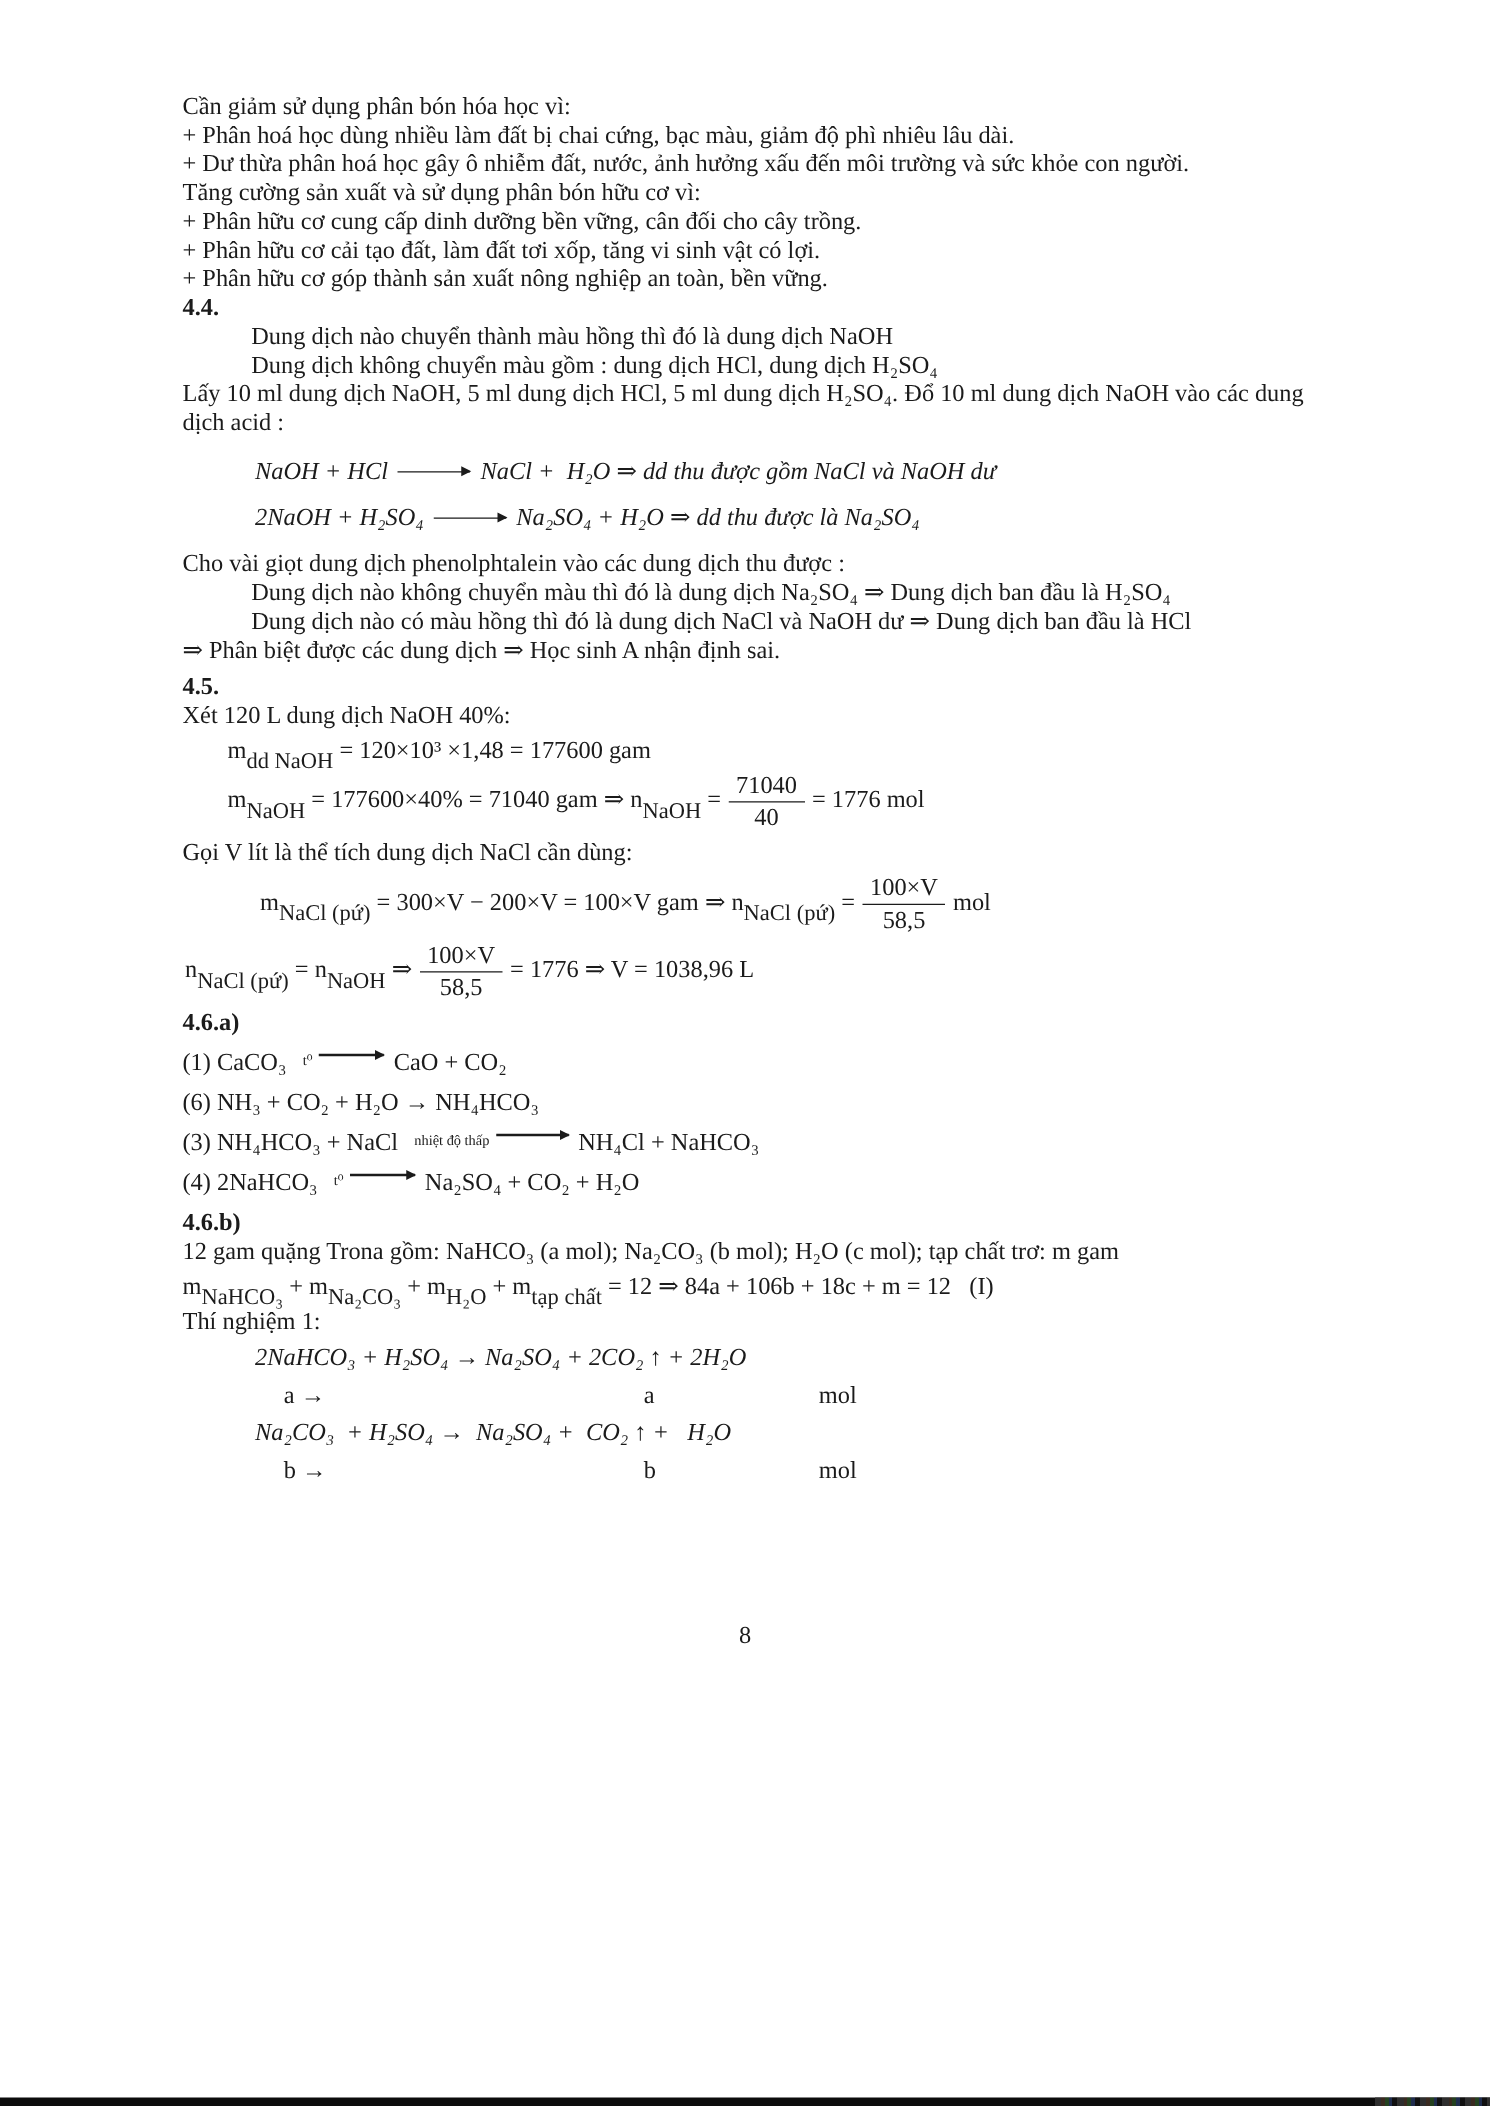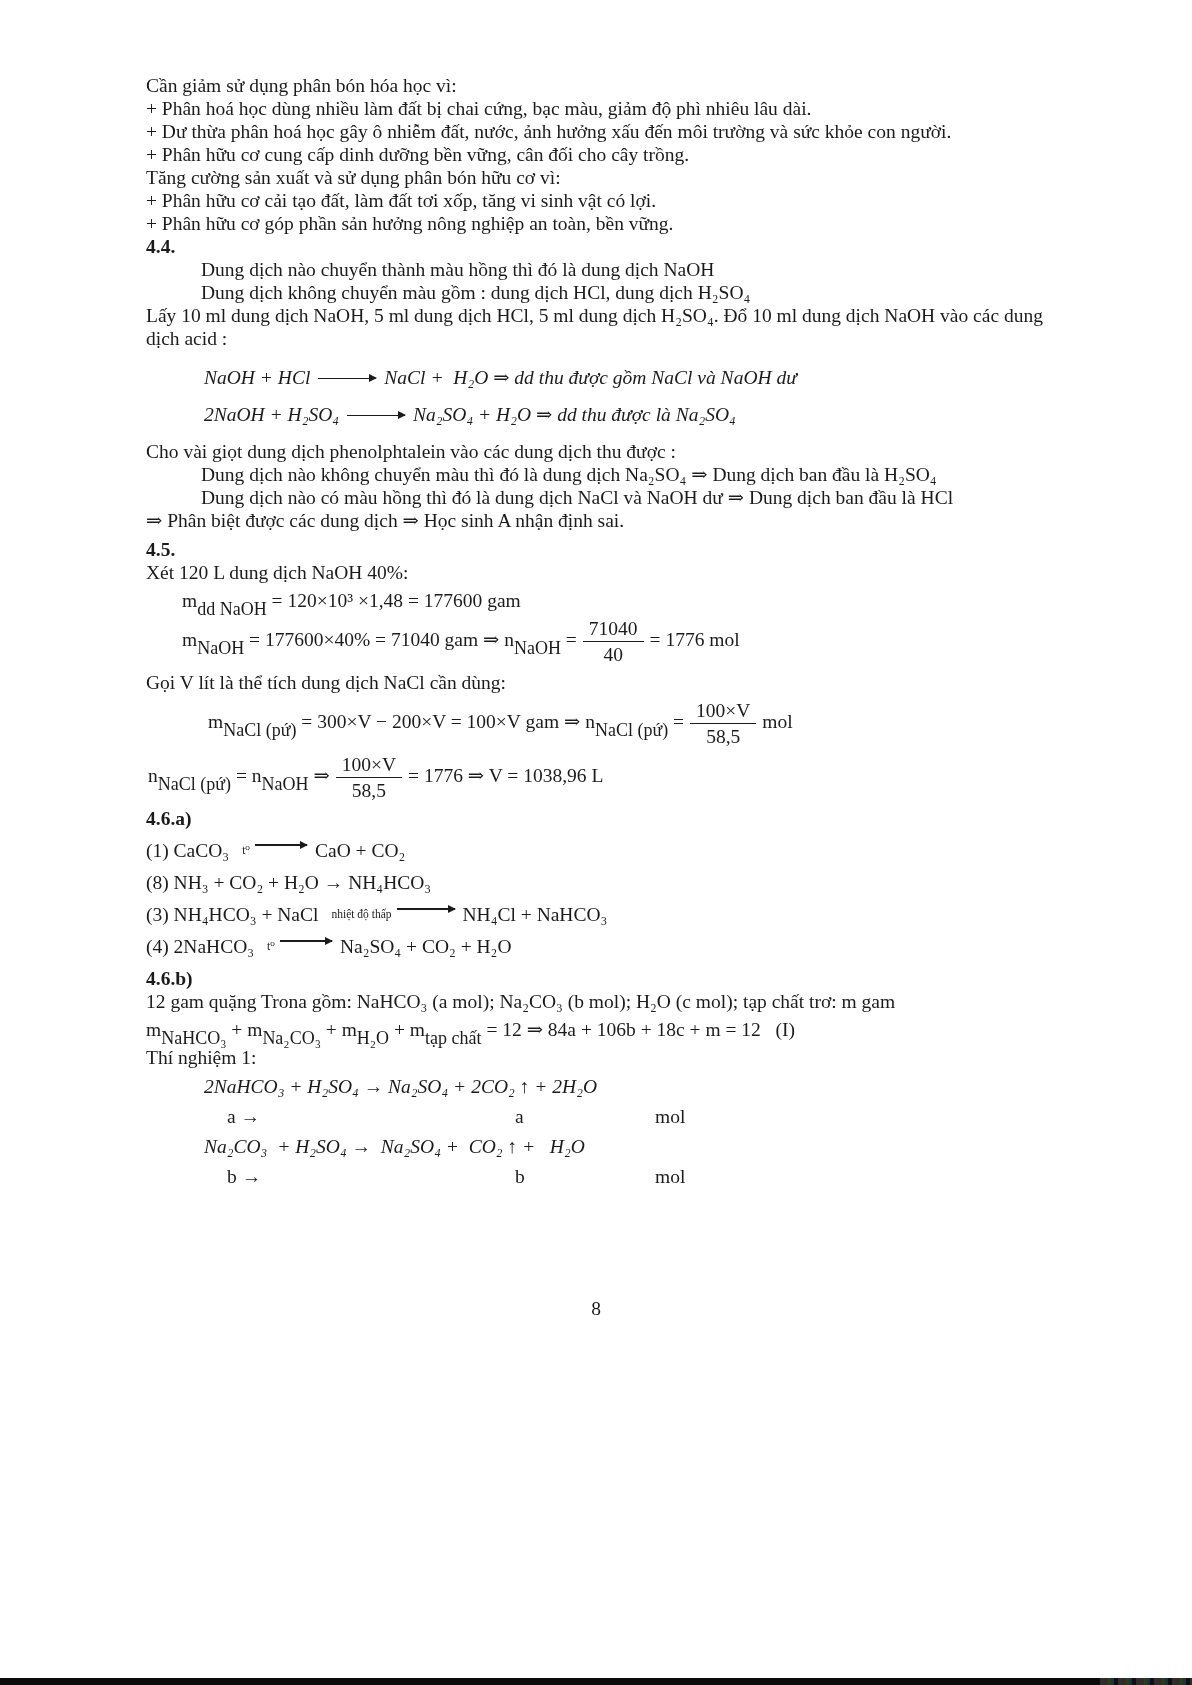--- a/index.html
+++ b/index.html
@@ -55,24 +55,24 @@
 </head>
 <body>
 
 <div class="page">
   <div class="content">
 
 
     <p>Cần giảm sử dụng phân bón hóa học vì:</p>
     <p>+ Phân hoá học dùng nhiều làm đất bị chai cứng, bạc màu, giảm độ phì nhiêu lâu dài.</p>
     <p>+ Dư thừa phân hoá học gây ô nhiễm đất, nước, ảnh hưởng xấu đến môi trường và sức khỏe con người.</p>
+    <p>Tăng cường sản xuất và sử dụng phân bón hữu cơ vì:</p>
     <p>+ Phân hữu cơ cung cấp dinh dưỡng bền vững, cân đối cho cây trồng.</p>
-    <p>Tăng cường sản xuất và sử dụng phân bón hữu cơ vì:</p>
     <p>+ Phân hữu cơ cải tạo đất, làm đất tơi xốp, tăng vi sinh vật có lợi.</p>
-    <p>+ Phân hữu cơ góp phần sản hưởng nông nghiệp an toàn, bền vững.</p>
+    <p>+ Phân hữu cơ góp thành sản xuất nông nghiệp an toàn, bền vững.</p>
 
     <p class="bold">4.4.</p>
     <p class="ind">Dung dịch nào chuyển thành màu hồng thì đó là dung dịch NaOH</p>
     <p class="ind">Dung dịch không chuyển màu gồm : dung dịch HCl, dung dịch H₂SO₄</p>
     <p>Lấy 10 ml dung dịch NaOH, 5 ml dung dịch HCl, 5 ml dung dịch H₂SO₄. Đổ 10 ml dung dịch NaOH vào các dung dịch acid :</p>
 
     <p class="eqline mt16 mb14"><span>NaOH + HCl</span><span class="rxarrow"><span class="shaft"></span></span><span>NaCl +  H₂O ⇒ dd thu được gồm NaCl và NaOH dư</span></p>
 
     <p class="eqline mb14"><span>2NaOH + H₂SO₄</span><span class="rxarrow"><span class="shaft"></span></span><span>Na₂SO₄ + H₂O ⇒ dd thu được là Na₂SO₄</span></p>
 
@@ -91,21 +91,21 @@
     <p>Gọi V lít là thể tích dung dịch NaCl cần dùng:</p>
 
     <p class="fline pl62"><span>m</span><sub>NaCl (pứ)</sub><span> = 300×V − 200×V = 100×V gam ⇒ n</span><sub>NaCl (pứ)</sub><span> =</span><span class="frac"><span class="num">100×V</span><span class="den">58,5</span></span><span>mol</span></p>
 
     <p class="fline pl2"><span>n</span><sub>NaCl (pứ)</sub><span> = n</span><sub>NaOH</sub><span> ⇒</span><span class="frac"><span class="num">100×V</span><span class="den">58,5</span></span><span>= 1776 ⇒ V = 1038,96 L</span></p>
 
     <p class="bold">4.6.a)</p>
 
     <p class="rxnline"><span>(1) CaCO₃</span><span class="rxarrow w52"><span class="albl">t⁰</span><span class="shaft"></span></span><span>CaO + CO₂</span></p>
 
-    <p class="rxnline">(8) NH₃ + CO₂ + H₂O → NH₄HCO₃</p>
+    <p class="rxnline">(6) NH₃ + CO₂ + H₂O → NH₄HCO₃</p>
 
     <p class="rxnline"><span>(3) NH₄HCO₃ + NaCl</span><span class="rxarrow"><span class="albl">nhiệt độ thấp</span><span class="shaft"></span></span><span>NH₄Cl + NaHCO₃</span></p>
 
     <p class="rxnline"><span>(4) 2NaHCO₃</span><span class="rxarrow w52"><span class="albl">t⁰</span><span class="shaft"></span></span><span>Na₂SO₄ + CO₂ + H₂O</span></p>
 
     <p class="bold">4.6.b)</p>
     <p>12 gam quặng Trona gồm: NaHCO₃ (a mol); Na₂CO₃ (b mol); H₂O (c mol); tạp chất trơ: m gam</p>
 
     <p class="fline"><span>m</span><sub>NaHCO₃</sub><span> + m</span><sub>Na₂CO₃</sub><span> + m</span><sub>H₂O</sub><span> + m</span><sub>tạp chất</sub><span> = 12 ⇒ 84a + 106b + 18c + m = 12   (I)</span></p>
 

